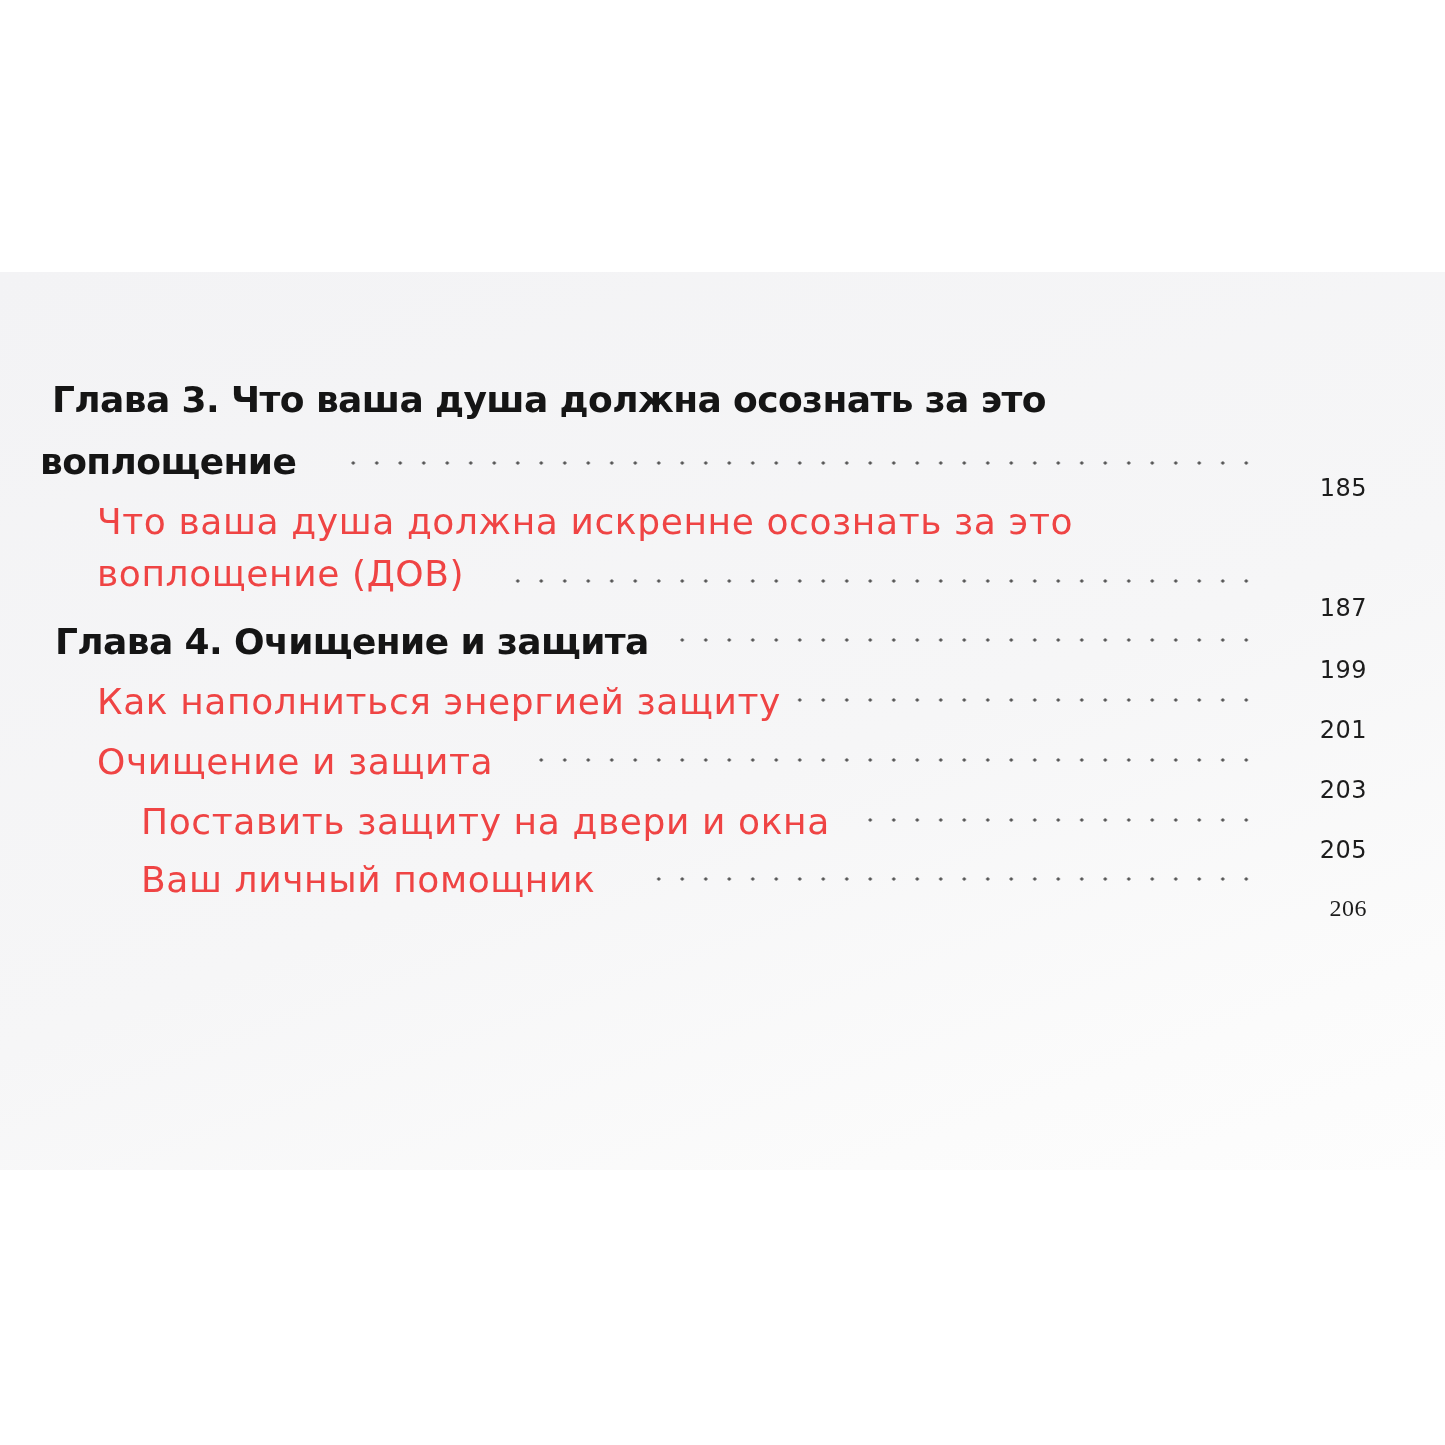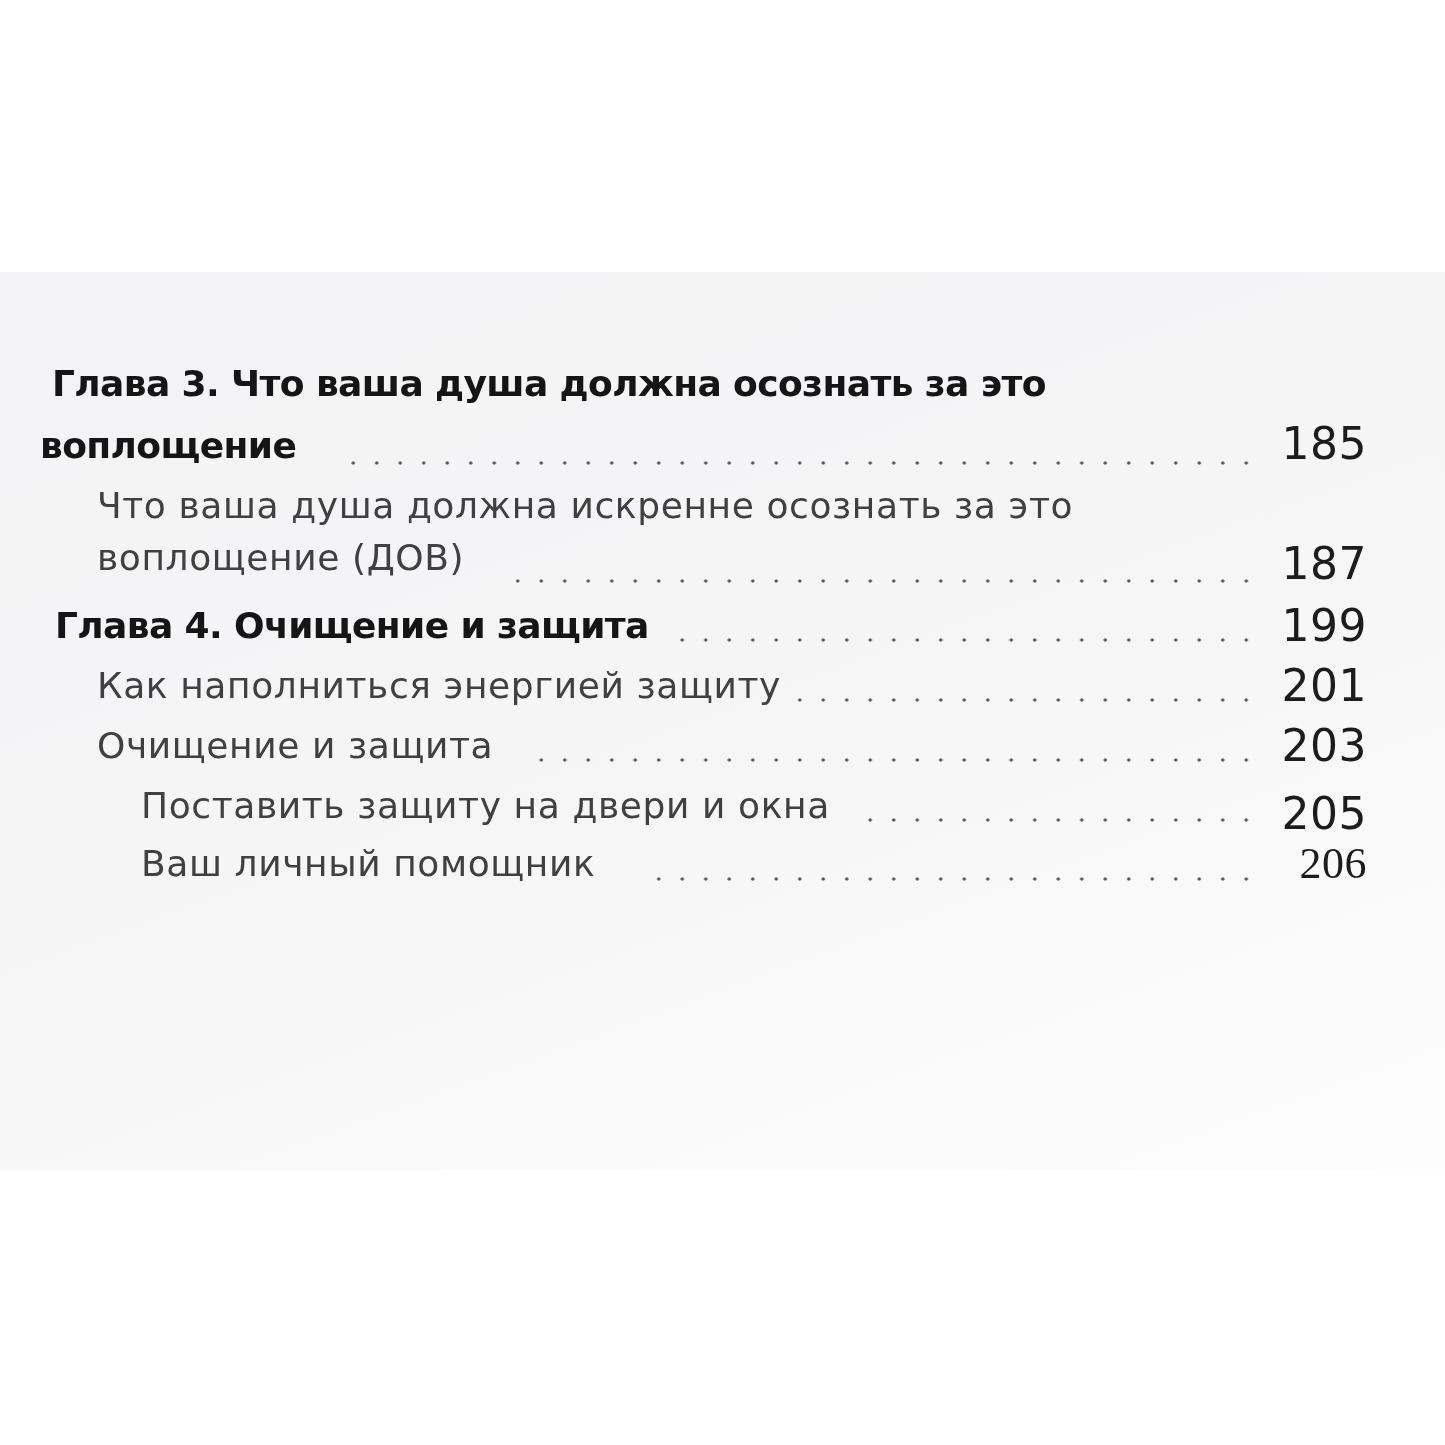--- a/index.html
+++ b/index.html
@@ -30,41 +30,43 @@
       position: absolute;
       left: 0;
       width: 1445px;
     }
     .line {
       position: absolute;
       white-space: nowrap;
       font-size: 36px;
       line-height: 44px;
       letter-spacing: 0.2px;
+      margin-top: 16px;
     }
     .bold { font-weight: bold; letter-spacing: -0.6px; }
-    .regular { font-weight: normal; color: #404040; letter-spacing: 0.6px; }
+    .regular { font-weight: normal; color: #ef4444; letter-spacing: 0.6px; }
     .leader {
       position: absolute;
       height: 6px;
       background-image: radial-gradient(circle, #555 1.4px, transparent 1.8px);
       background-size: 23.5px 6px;
       background-repeat: repeat-x;
       background-position: right center;
     }
     .pagenum {
       position: absolute;
       right: 78px;
       font-family: "DejaVu Sans", "Liberation Sans", sans-serif;
-      font-size: 44px;
+      font-size: 24px;
       line-height: 44px;
       font-weight: normal;
       color: #1c1c1c;
       letter-spacing: 0.5px;
       text-align: right;
+      margin-top: 44px;
     }
   </style>
 </head>
 <body>
 
 <div class="page"></div>
 
 <div class="toc">
 
   <div class="entry" style="top:362px;">
@@ -95,21 +97,21 @@
 
   <div class="entry" style="top:724px;">
     <div class="line regular" style="left:97px; top:0;">Очищение и защита</div>
     <div class="leader" style="left:520px; width:738px; top:33px;"></div>
     <div class="pagenum" style="top:0;">203</div>
   </div>
 
   <div class="entry" style="top:784px;">
     <div class="line regular" style="left:141px; top:0;text-align:center;">Поставить защиту на двери и окна</div>
     <div class="leader" style="left:860px; width:398px; top:33px;"></div>
-    <div class="pagenum" style="top:8px;text-align:center;">205</div>
+    <div class="pagenum" style="top:0;text-align:center;">205</div>
   </div>
 
   <div class="entry" style="top:842px;">
     <div class="line regular" style="left:141px; top:0;">Ваш личный помощник</div>
     <div class="leader" style="left:640px; width:618px; top:34px;"></div>
     <div class="pagenum" style="top:0;font-family:Liberation Serif, serif;">206</div>
   </div>
 
 </div>
 

